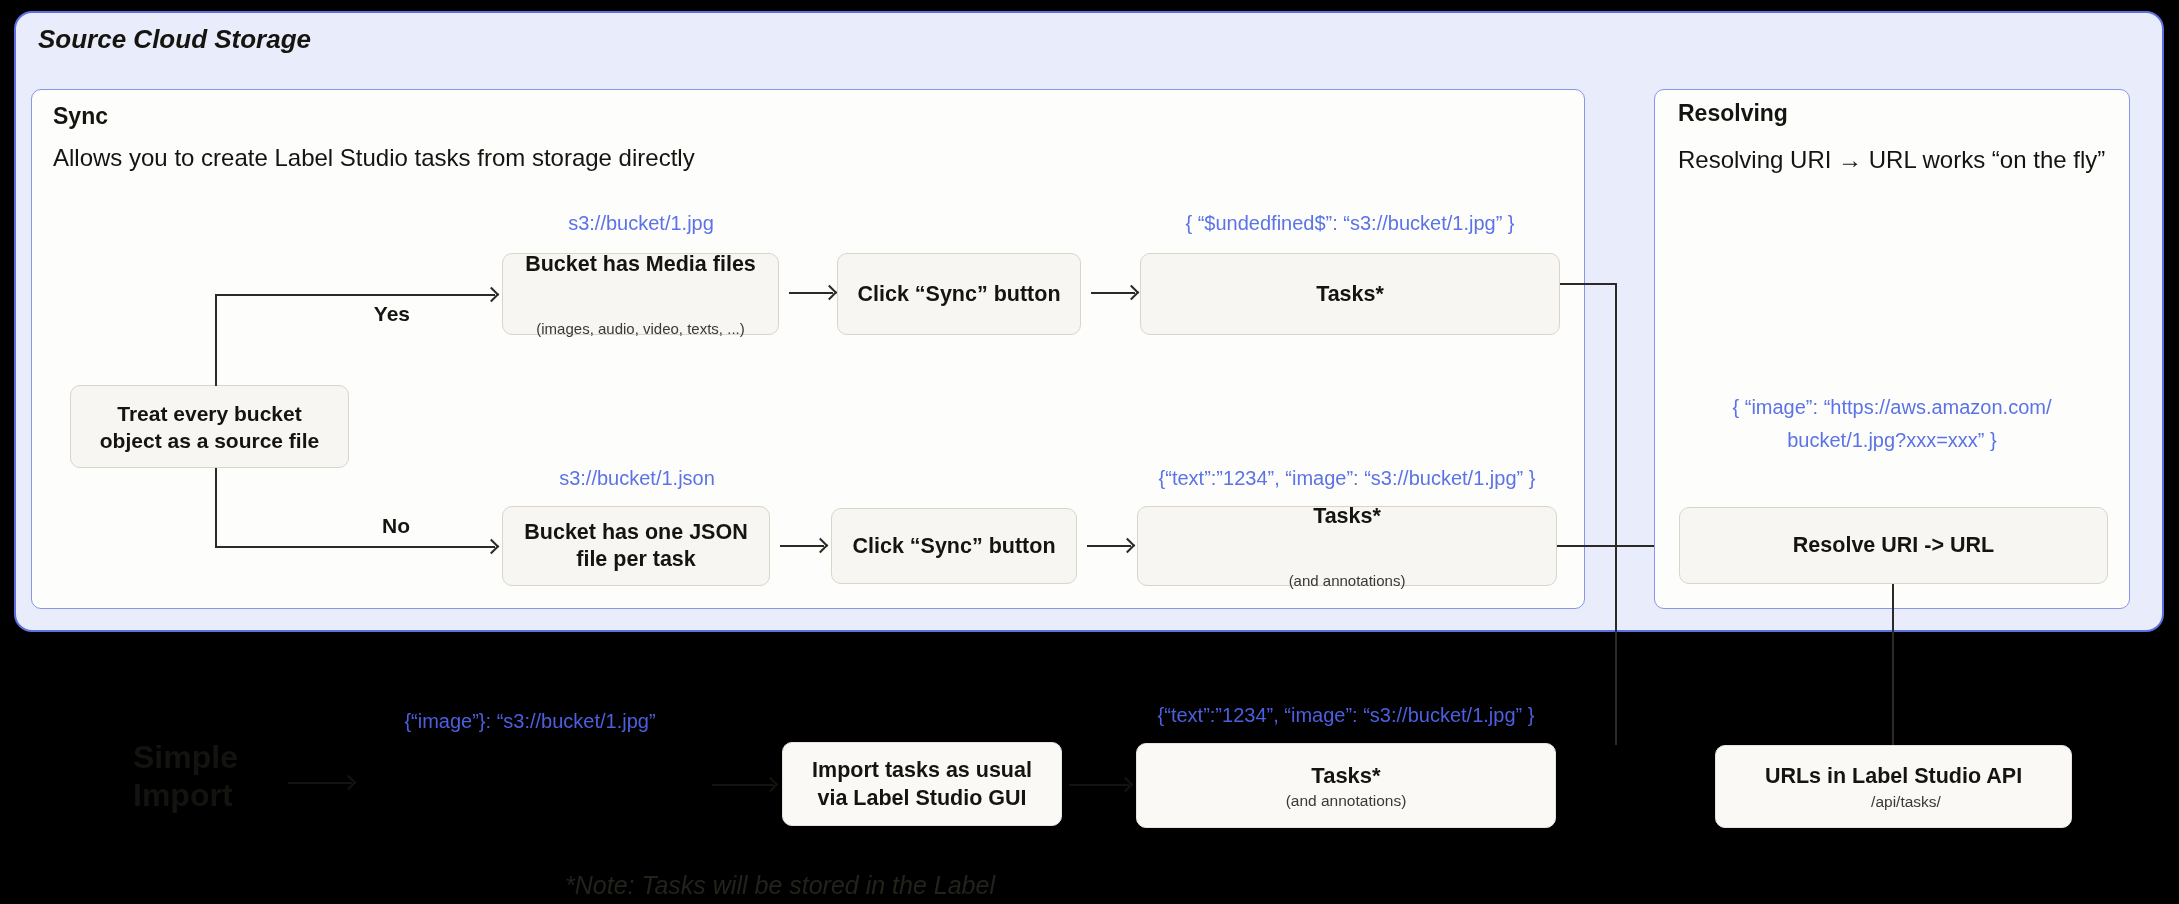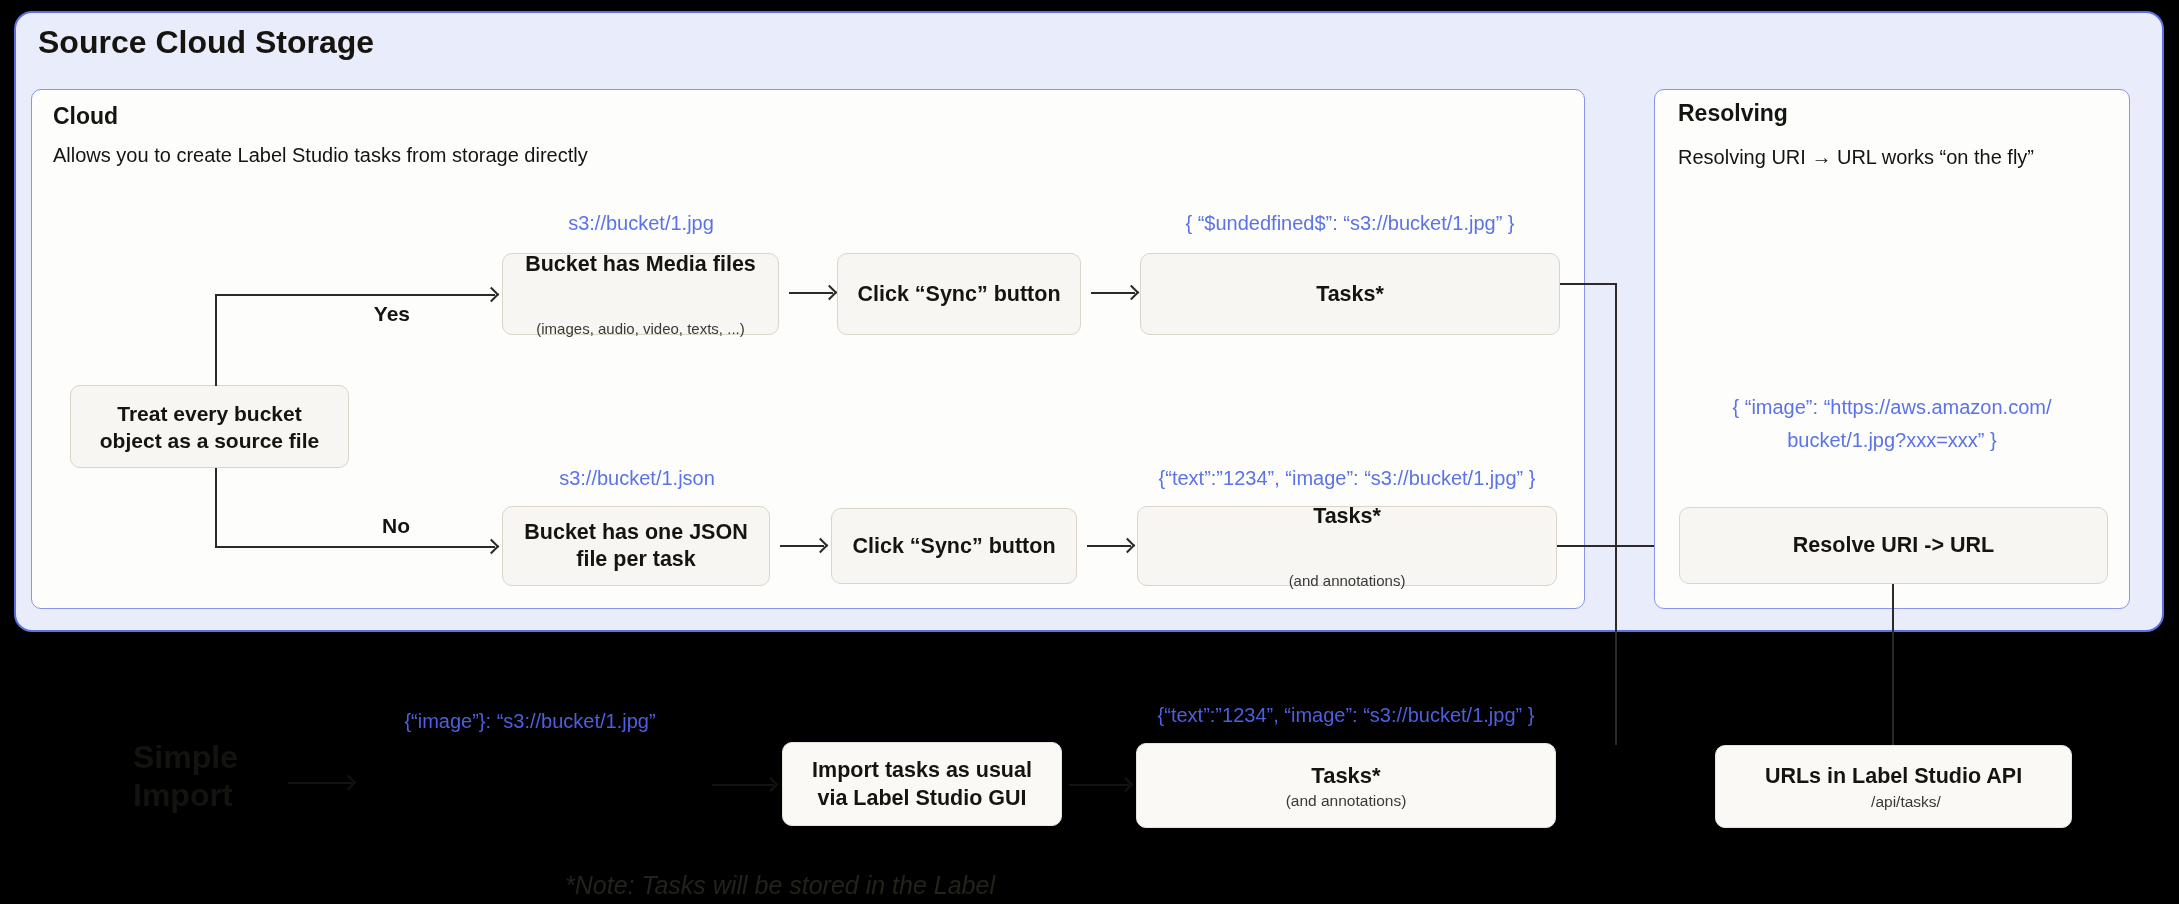--- a/index.html
+++ b/index.html
@@ -12,44 +12,44 @@
   .panel{background:#fdfdfb;border:1.5px solid #8895e8;border-radius:10px;box-sizing:border-box;}
   
   .node{background:#f7f6f2;border:1px solid #d9d5c9;border-radius:10px;box-sizing:border-box;
         display:flex;flex-direction:column;align-items:center;justify-content:center;text-align:center;gap:39px;}
   .node-dark{background:#faf9f6;border:1px solid #e6e4da;border-radius:10px;box-sizing:border-box;
         display:flex;flex-direction:column;align-items:center;justify-content:center;text-align:center;}
   .node-title{font-weight:700;font-size:21.5px;line-height:27px;}
   .node-sub{font-size:15px;color:#3a3935;margin-top:3px;}
   .blue{color:#5b73e6;font-size:20px;text-align:center;}
   .blue-dark{color:#4c5fe0;font-size:20px;text-align:center;}
-  .h1-title{font-weight:700;font-size:32px;}
+  .h1-title{font-weight:700;font-size:26px;font-style:italic;}
   .sec-title{font-weight:700;font-size:23px;}
-  .sec-sub{font-size:20px;text-align:center;}
+  .sec-sub{font-size:24px;text-align:center;}
   
   .hline{height:2px;background:currentColor;color:#2b2a26;}
   .vline{width:2px;background:currentColor;color:#2b2a26;}
   .arrow{height:2px;background:currentColor;color:#2b2a26;}
   .arrow:after{content:'';position:absolute;right:-2px;top:-5px;width:11px;height:11px;
                border-top:2px solid currentColor;border-right:2px solid currentColor;
                transform:rotate(45deg);box-sizing:border-box;}
   .branch-label{font-weight:700;font-size:21px;text-align:right;}
   .hidden-ink{color:#131310;}
   .note{font-style:italic;font-size:25px;color:#23231c;text-align:center;}
 </style>
 </head>
 <body>
 
 <div id="canvas">
 
   <div class="abs container" style="left:14px;top:11px;width:2150px;height:621px;"></div>
   <div class="abs h1-title" style="left:38px;top:24px;">Source Cloud Storage</div>
 
   <div class="abs panel" style="left:31px;top:89px;width:1554px;height:520px;"></div>
-  <div class="abs sec-title" style="left:53px;top:103px;">Cloud</div>
+  <div class="abs sec-title" style="left:53px;top:103px;">Sync</div>
   <div class="abs sec-sub" style="left:53px;top:144px;">Allows you to create Label Studio tasks from storage directly</div>
 
   <div class="abs node" style="left:70px;top:385px;width:279px;height:83px;">
     <div class="node-title" style="font-weight:600;font-size:21px;width:230px;">Treat every bucket object as a source file</div>
   </div>
 
   <div class="abs vline" style="left:215px;top:295px;height:91px;"></div>
   <div class="abs arrow" style="left:215px;top:294px;width:280px;"></div>
   <div class="abs branch-label" style="left:290px;top:302px;width:120px;">Yes</div>
 

